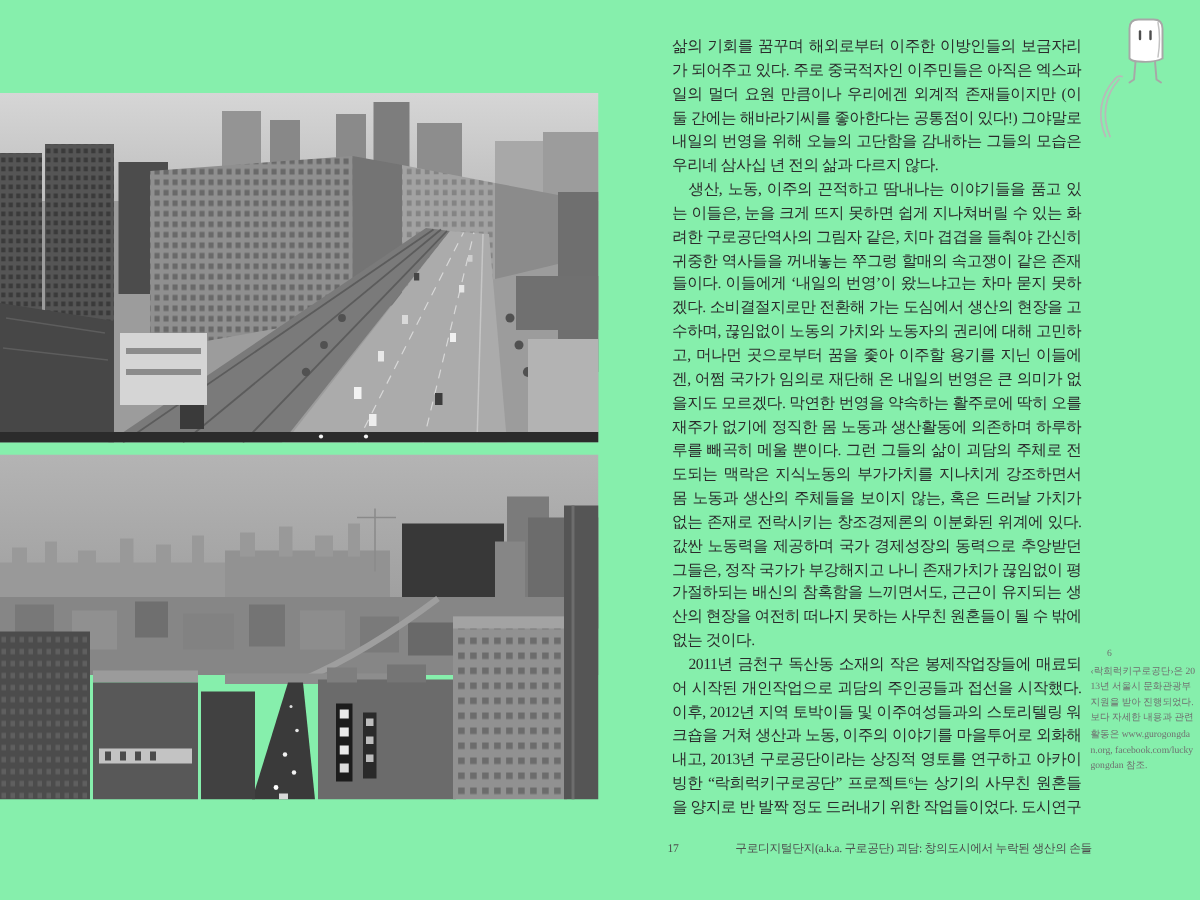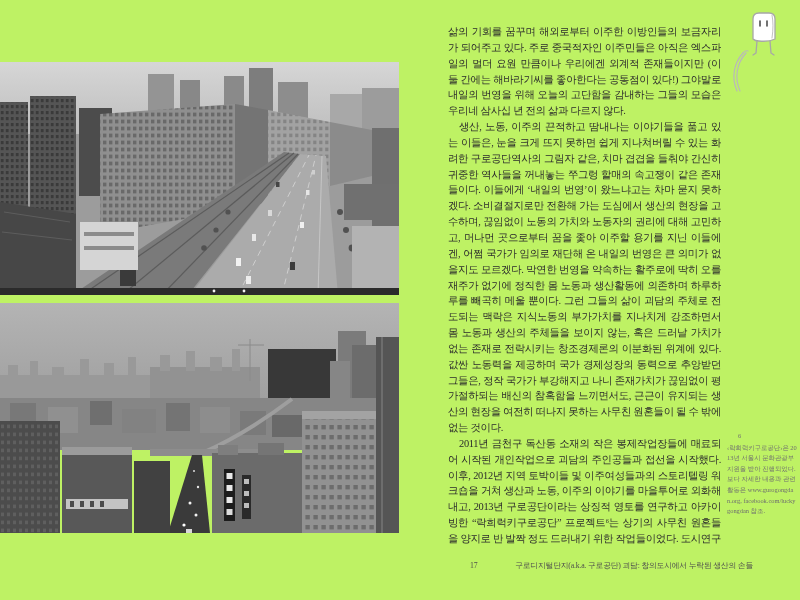--- a/index.html
+++ b/index.html
@@ -1,18 +1,18 @@
 <!DOCTYPE html>
 <html><head>
 <meta charset="utf-8">
 <style>
   html,body{margin:0;padding:0;background:#ffffff;}
   body{width:800px;height:600px;position:relative;overflow:hidden;
        font-family:"Liberation Serif","DejaVu Serif",serif;color:#2b2b2b;}
-  .spread{position:absolute;inset:0;background:#bef264;}
+  .spread{position:absolute;inset:0;background:#86efac;}
 
   
   figure.photo{position:absolute;left:0;margin:0;padding:0;}
   .photo-top{top:62px;width:399px;height:233px;}
   .photo-bottom{top:303px;width:399px;height:230px;}
   .photo svg{display:block;width:100%;height:100%;}
 
   
   .corner-illo{position:absolute;left:726px;top:9px;width:72px;height:92px;}
   .corner-illo svg{display:block;width:100%;height:100%;}
@@ -21,21 +21,21 @@
                font-size:10.4px;line-height:15.85px;text-align:justify;
                letter-spacing:-0.3px;overflow:hidden;}
   .text-column p{margin:0;}
   .text-column p.indent{text-indent:11px;}
 
   .footnote{position:absolute;left:727px;top:431px;width:70px;
             font-size:6.4px;line-height:10.6px;color:#6f6f6f;text-align:left;}
   .fn-marker{padding-left:11px;margin-bottom:1px;}
   .fn-text{word-break:break-all;}
 
-  footer.page-footer{position:absolute;left:461px;top:561px;width:292px;
+  footer.page-footer{position:absolute;left:436px;top:561px;width:292px;
             font-size:7.8px;line-height:10px;color:#4d4d4d;
             display:flex;align-items:flex-start;letter-spacing:-0.2px;}
   .pagenum{flex:0 0 44px;padding-left:9px;}
   .running-title{flex:1;text-align:right;white-space:nowrap;overflow:hidden;}
 </style>
 </head>
 <body>
 
 <div class="spread">
 

